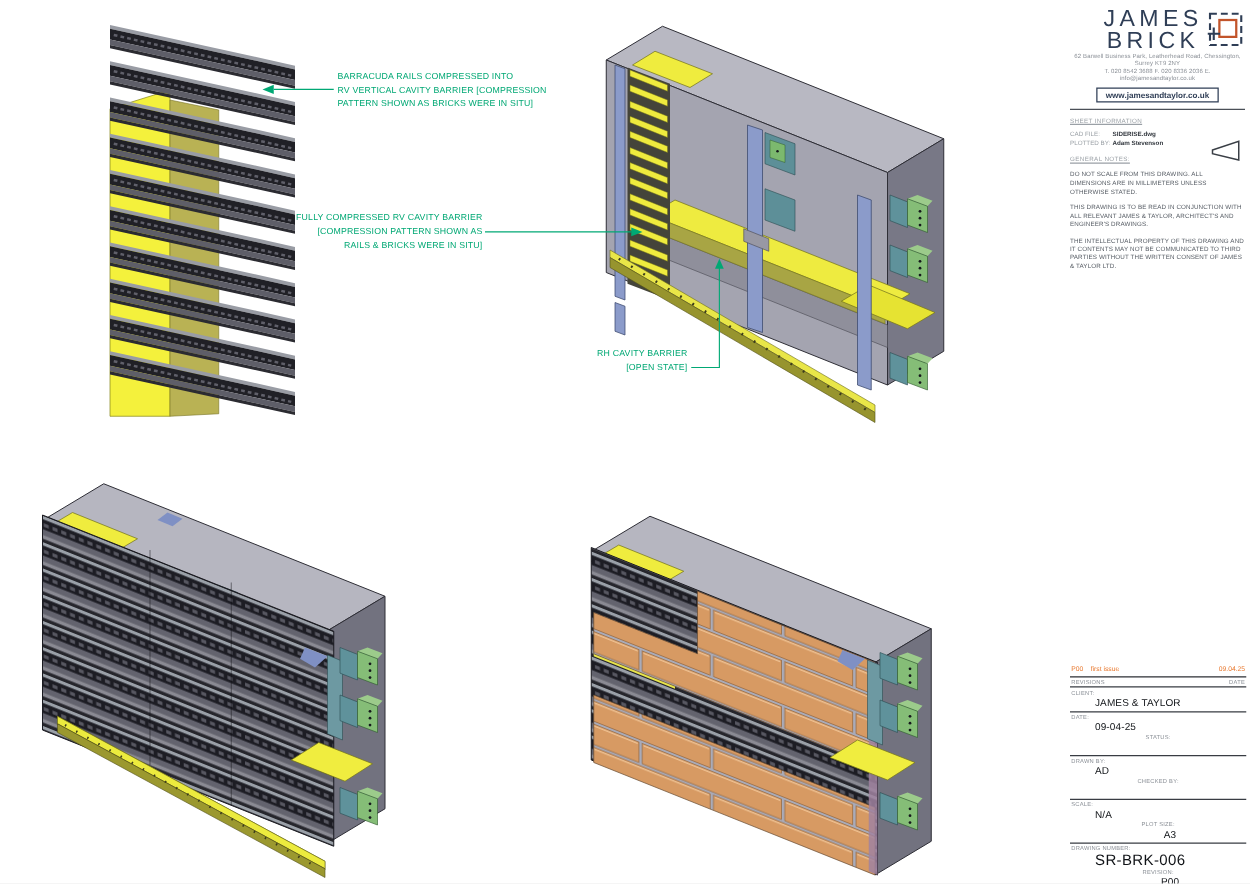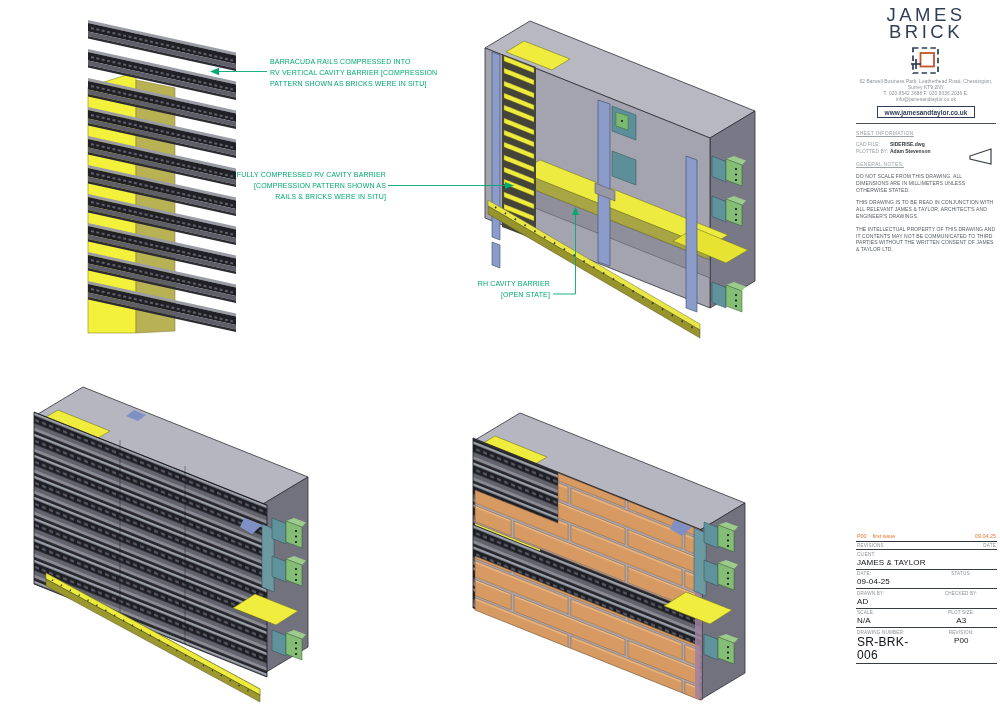--- a/index.html
+++ b/index.html
@@ -7,21 +7,21 @@
         font-family:"Liberation Sans",sans-serif;-webkit-font-smoothing:antialiased;}
   .drawings{position:absolute;left:0;top:0;}
 
   
   .ann{position:absolute;color:#00a874;font-size:7px;line-height:11px;letter-spacing:.15px;}
   .ann div{white-space:nowrap;}
   .ann.r{text-align:right;}
 
   
   .rightcol{position:absolute;left:856px;top:6px;width:140px;color:#3a3f46;}
-  .logo-row{display:flex;justify-content:flex-end;align-items:center;gap:4px;flex-direction:column;}
+  .logo-row{display:flex;justify-content:flex-end;align-items:center;gap:4px;}
   .logo-text{text-align:center;color:#2f3e56;font-size:18.5px;line-height:17px;letter-spacing:3.5px;font-weight:400;}
   .addr{margin-top:3px;text-align:center;font-size:4.8px;line-height:6px;color:#8a8f96;letter-spacing:.1px;}
   .web{margin:3px auto 0;width:96px;border:0.8px solid #2f3e56;color:#2f3e56;font-weight:bold;
        font-size:6.5px;text-align:center;padding:1.5px 0;}
   .hr{border-bottom:1px solid #4a4f57;margin-top:5px;}
   .sec-head{margin-top:6px;font-size:5px;color:#9aa0a6;text-decoration:underline;letter-spacing:.3px;}
   .kv-wrap{position:relative;margin-top:5px;}
   .kv{display:flex;font-size:5px;line-height:7px;}
   .kv .k{width:34px;color:#9aa0a6;}
   .kv .v{color:#33383f;font-weight:bold;}
@@ -30,22 +30,22 @@
 
   
   .titleblock{position:absolute;left:856px;top:531px;width:141px;color:#101317;}
   .tb-row{border-bottom:0.8px solid #383c43;padding:1.5px 1px;}
   .tb-rev{display:flex;align-items:center;color:#e8772c;font-size:5.4px;border-bottom:1.6px solid #2c2f35;padding:2px 1px;}
   .tb-rev .rv{margin-right:6px;}
   .tb-rev .dt{margin-left:auto;}
   .tb-cols{display:flex;font-size:4.6px;color:#8b9097;letter-spacing:.2px;padding:1px 1px;border-bottom:0.8px solid #383c43;}
   .tb-cols .right{margin-left:auto;}
   .lab{font-size:4.6px;color:#8b9097;letter-spacing:.2px;line-height:6px;}
-  .val8{font-size:8px;line-height:9.5px;color:#101317;letter-spacing:.1px;}
-  .dual{display:flex;}
+  .val8{font-size:8px;line-height:9.5px;color:#101317;letter-spacing:.1px;margin-left:19px;}
+  .dual{display:flex;flex-direction:column;}
   .dual>div{flex:1;}
   .dual .rcell{text-align:center;}
   .val-big{font-size:12px;line-height:13px;letter-spacing:.3px;}
   .minh{min-height:9.5px;}
 </style>
 </head>
 <body>
 
 <div class="page">
 

